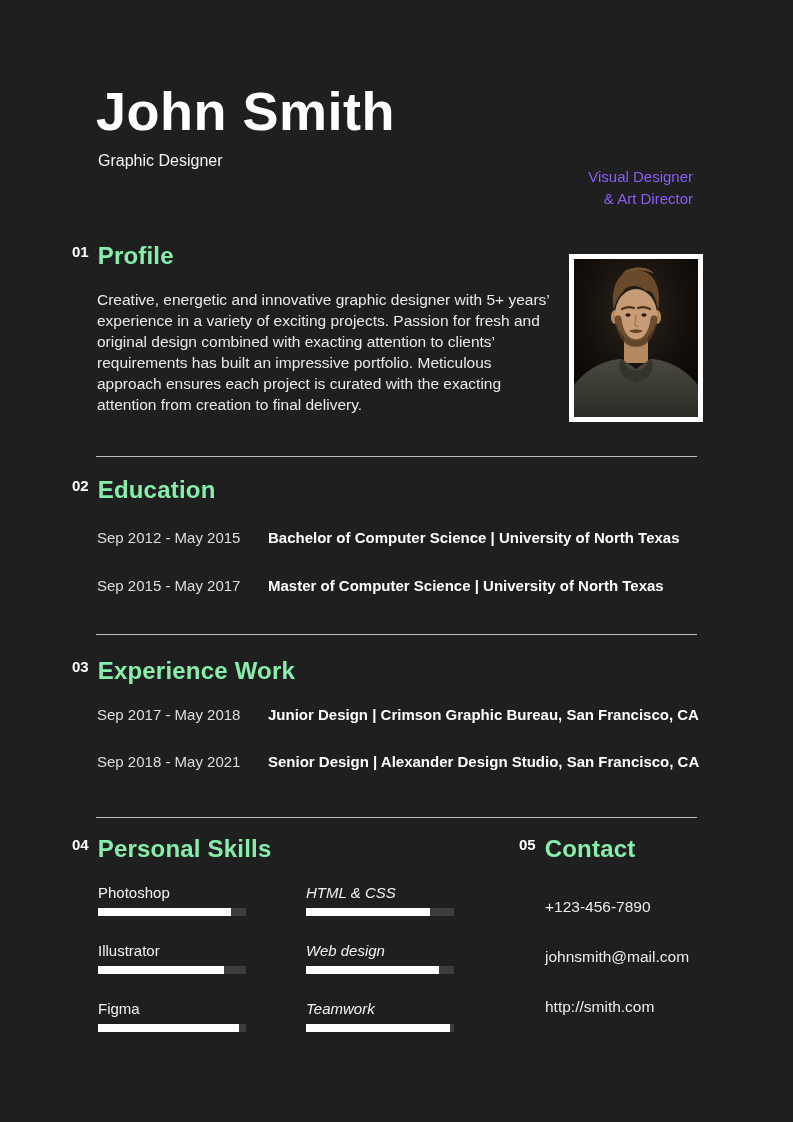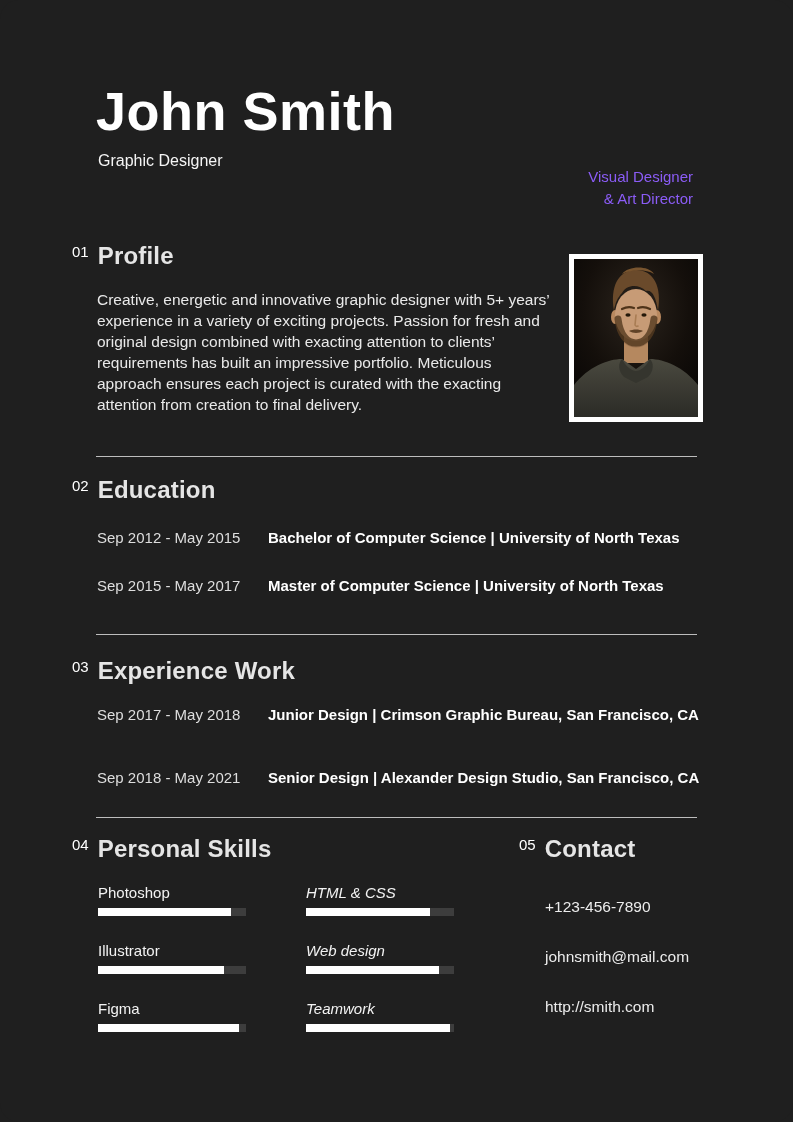--- a/index.html
+++ b/index.html
@@ -17,24 +17,24 @@
   .role {
     position:absolute; left:98px; top:151px;
     font-size:16px; font-weight:normal; color:#f5f5f5; line-height:1.2;
   }
   .tagline {
     position:absolute; right:100px; top:166px;
     font-size:15px; line-height:21.5px; text-align:right; color:#8b5cf6;
   }
   .sec-head { position:absolute; white-space:nowrap; }
   .sec-num {
-    display:inline-block; font-size:15px; font-weight:normal; color:#fff;
+    display:inline-block; font-size:15px; font-weight:bold; color:#fff;
     transform:translateY(-7px); margin-right:9px; vertical-align:baseline;
   }
-  .sec-title { font-size:24px; font-weight:bold; color:#e5e5e5; letter-spacing:0.2px; }
+  .sec-title { font-size:24px; font-weight:bold; color:#86efac; letter-spacing:0.2px; }
   .profile-text {
     position:absolute; left:97px; top:289px; width:458px;
     font-size:15.5px; line-height:21px; color:#e9e9e9;
   }
   .photo-frame {
     position:absolute; left:569px; top:254px; width:134px; height:168px;
     background:#ffffff; padding:5px;
   }
   .photo-frame svg { display:block; }
   .divider {
@@ -120,21 +120,21 @@
 
   <div class="divider" style="top:634px;"></div>
 
   <div class="sec-head" style="left:72px; top:657px;">
     <span class="sec-num">03</span><span class="sec-title">Experience Work</span>
   </div>
   <div class="row" style="top:705px;">
     <span class="row-date">Sep 2017 - May 2018</span>
     <span class="row-desc">Junior Design | Crimson Graphic Bureau, San Francisco, CA</span>
   </div>
-  <div class="row" style="top:752px;margin-top:16px;">
+  <div class="row" style="top:752px;">
     <span class="row-date">Sep 2018 - May 2021</span>
     <span class="row-desc">Senior Design | Alexander Design Studio, San Francisco, CA</span>
   </div>
 
   <div class="divider" style="top:817px;"></div>
 
   <div class="sec-head" style="left:72px; top:835px;">
     <span class="sec-num">04</span><span class="sec-title">Personal Skills</span>
   </div>
 

